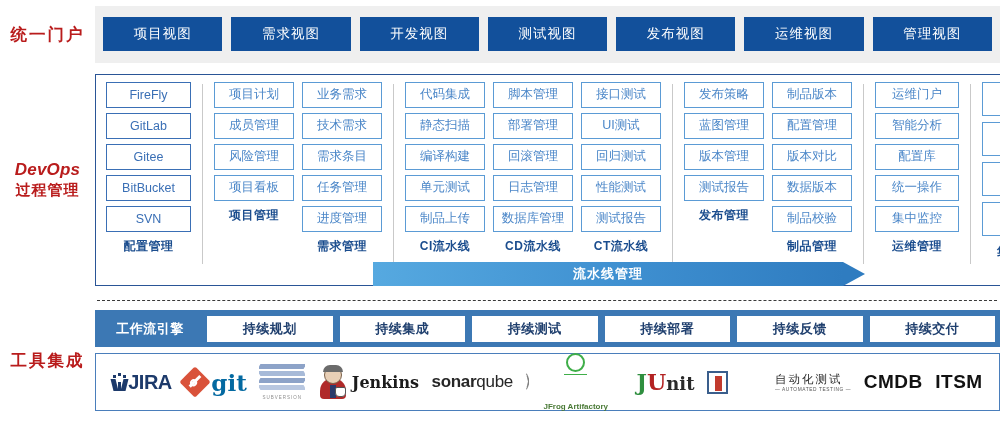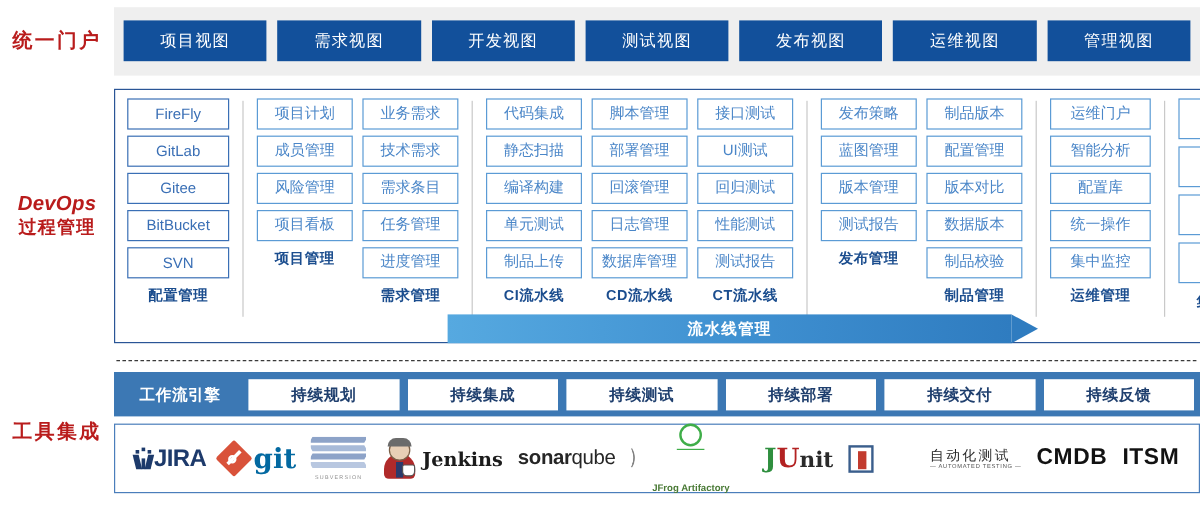--- a/index.html
+++ b/index.html
@@ -337,22 +337,22 @@
   <div class="side-label single">工具集成</div>
 
   <div class="tools-right">
 
     <div class="wf-bar">
       <div class="wf-engine">工作流引擎</div>
       <div class="wf-item">持续规划</div>
       <div class="wf-item">持续集成</div>
       <div class="wf-item">持续测试</div>
       <div class="wf-item">持续部署</div>
+      <div class="wf-item">持续反馈</div>
       <div class="wf-item">持续交付</div>
-      <div class="wf-item">持续反馈</div>
     </div>
 
     <div class="logo-box">
 
       <div class="logo">
         <div class="jira">
           <span class="jira-mark">
             <span style="left:6px;top:0;width:3px;height:3px;"></span>
             <span style="left:1px;top:2px;width:3px;height:3px;"></span>
             <span style="left:11px;top:2px;width:3px;height:3px;"></span>

